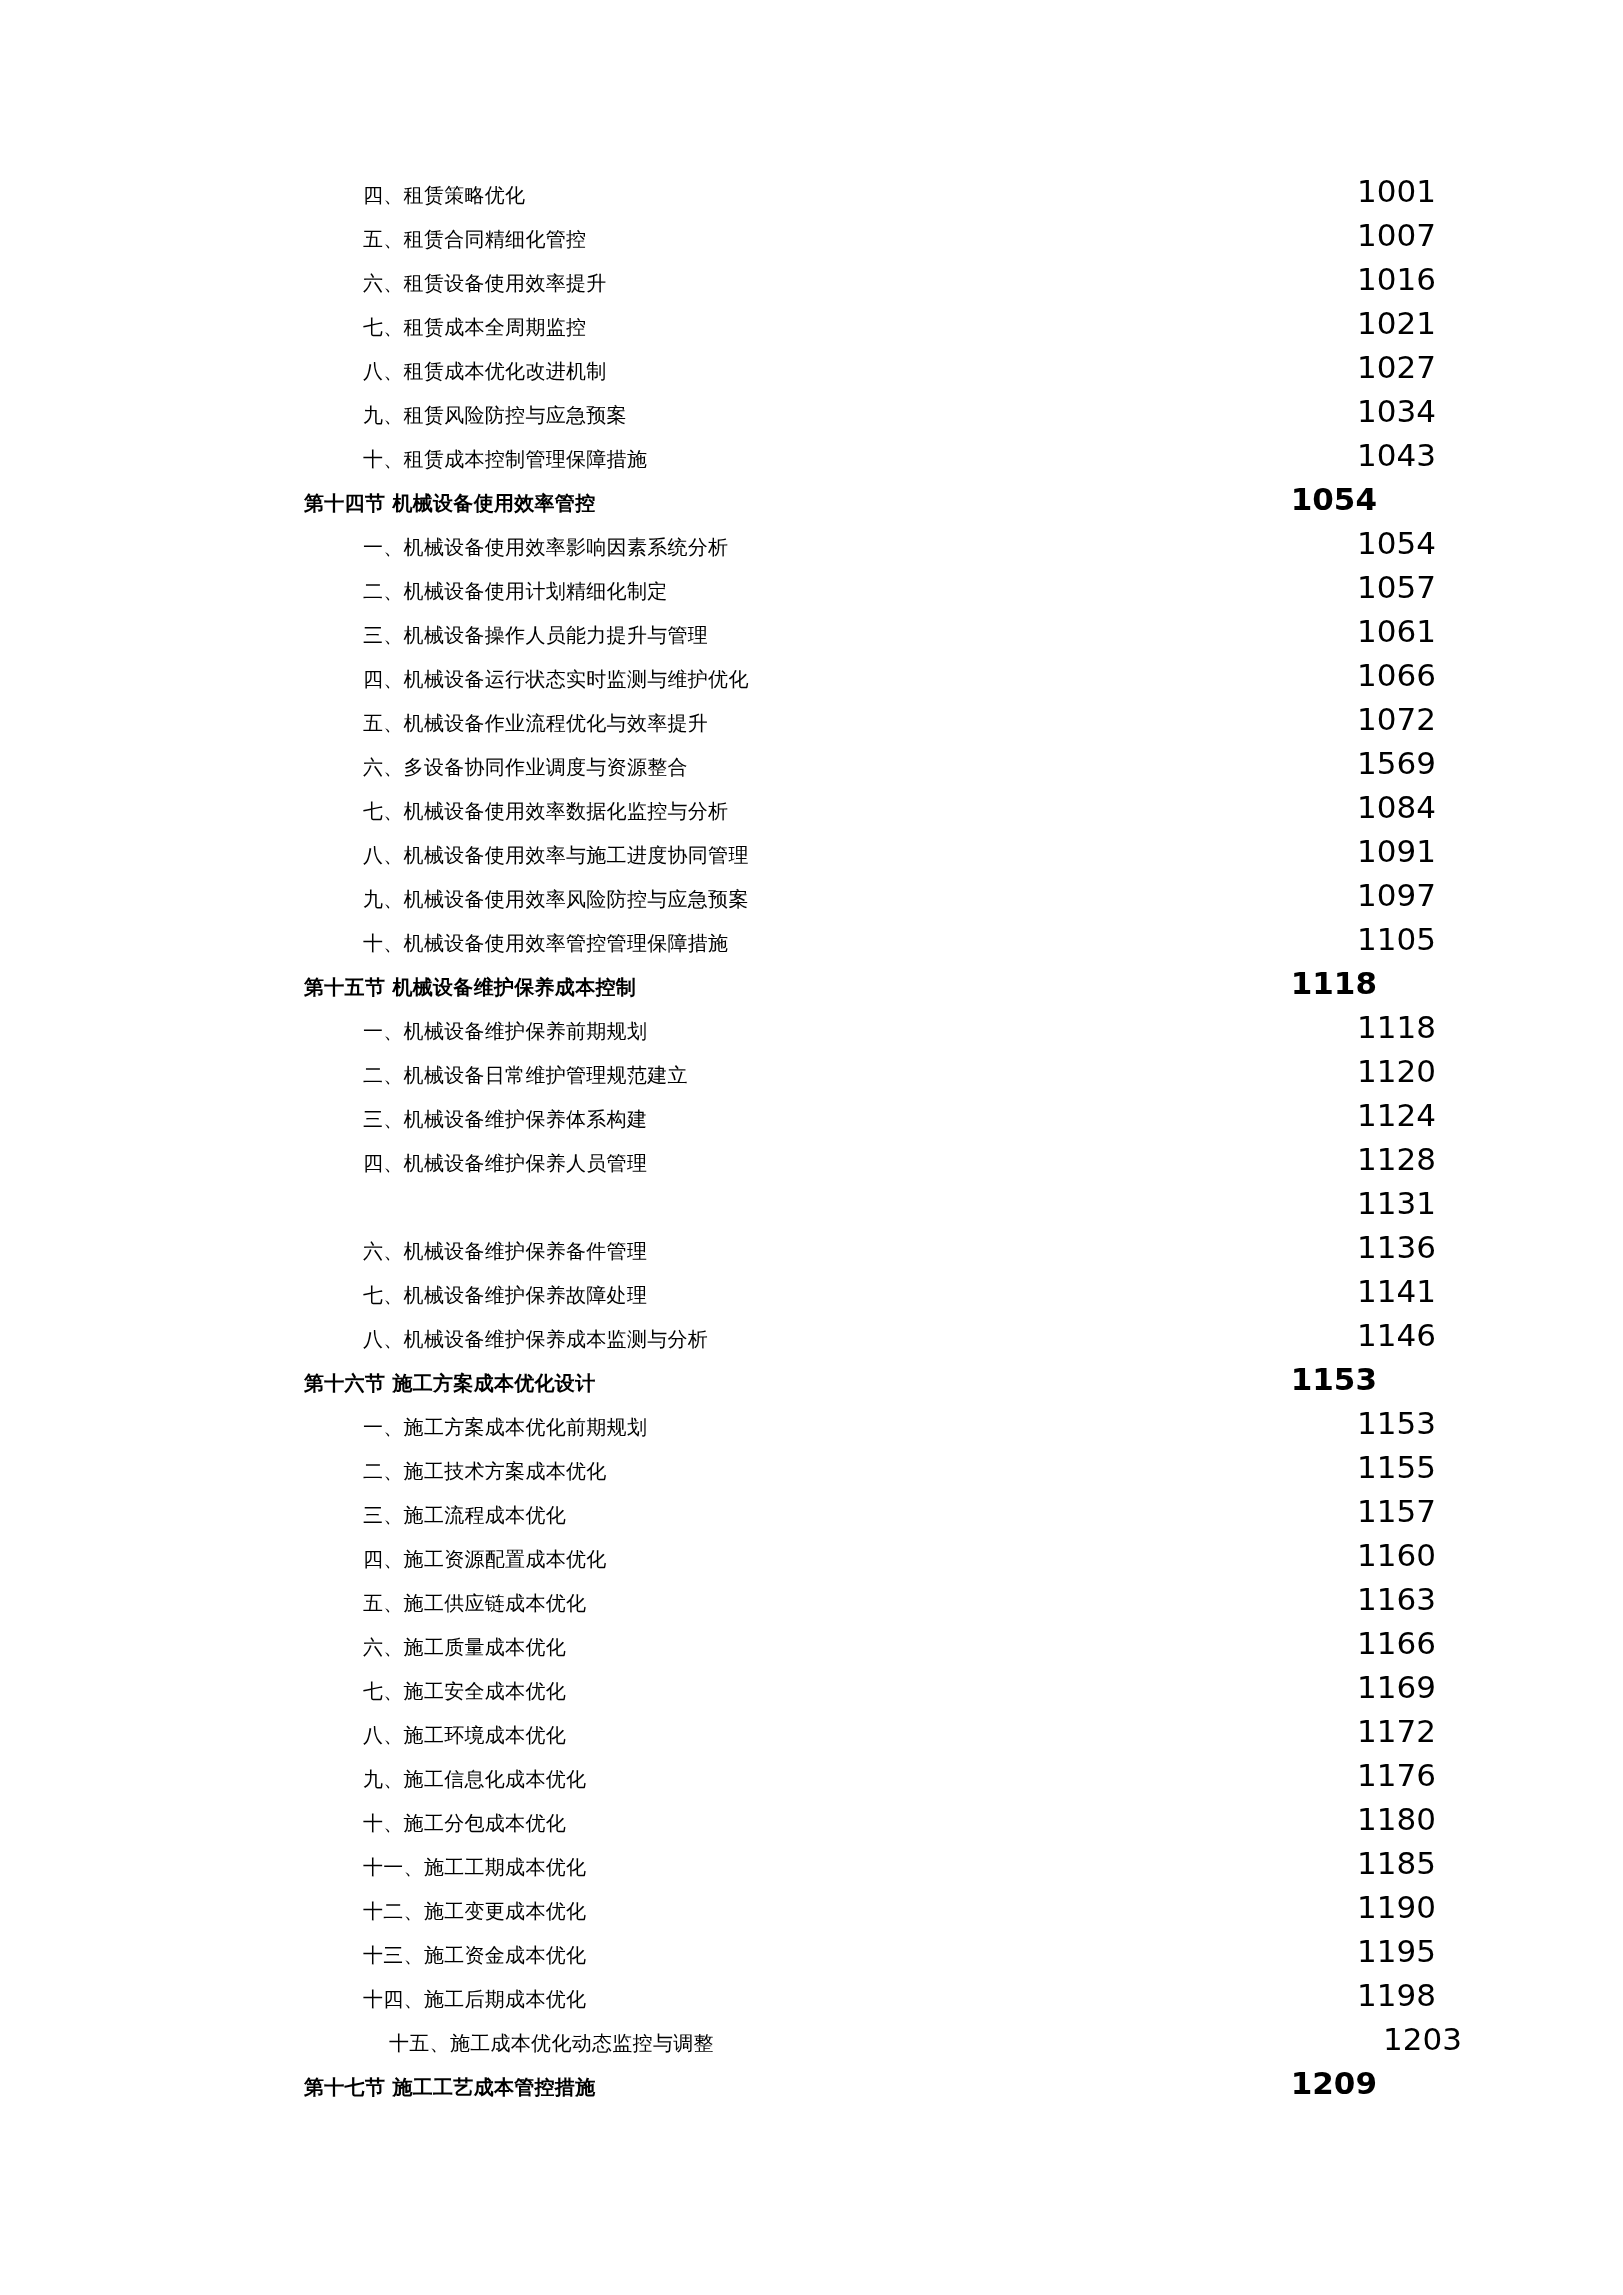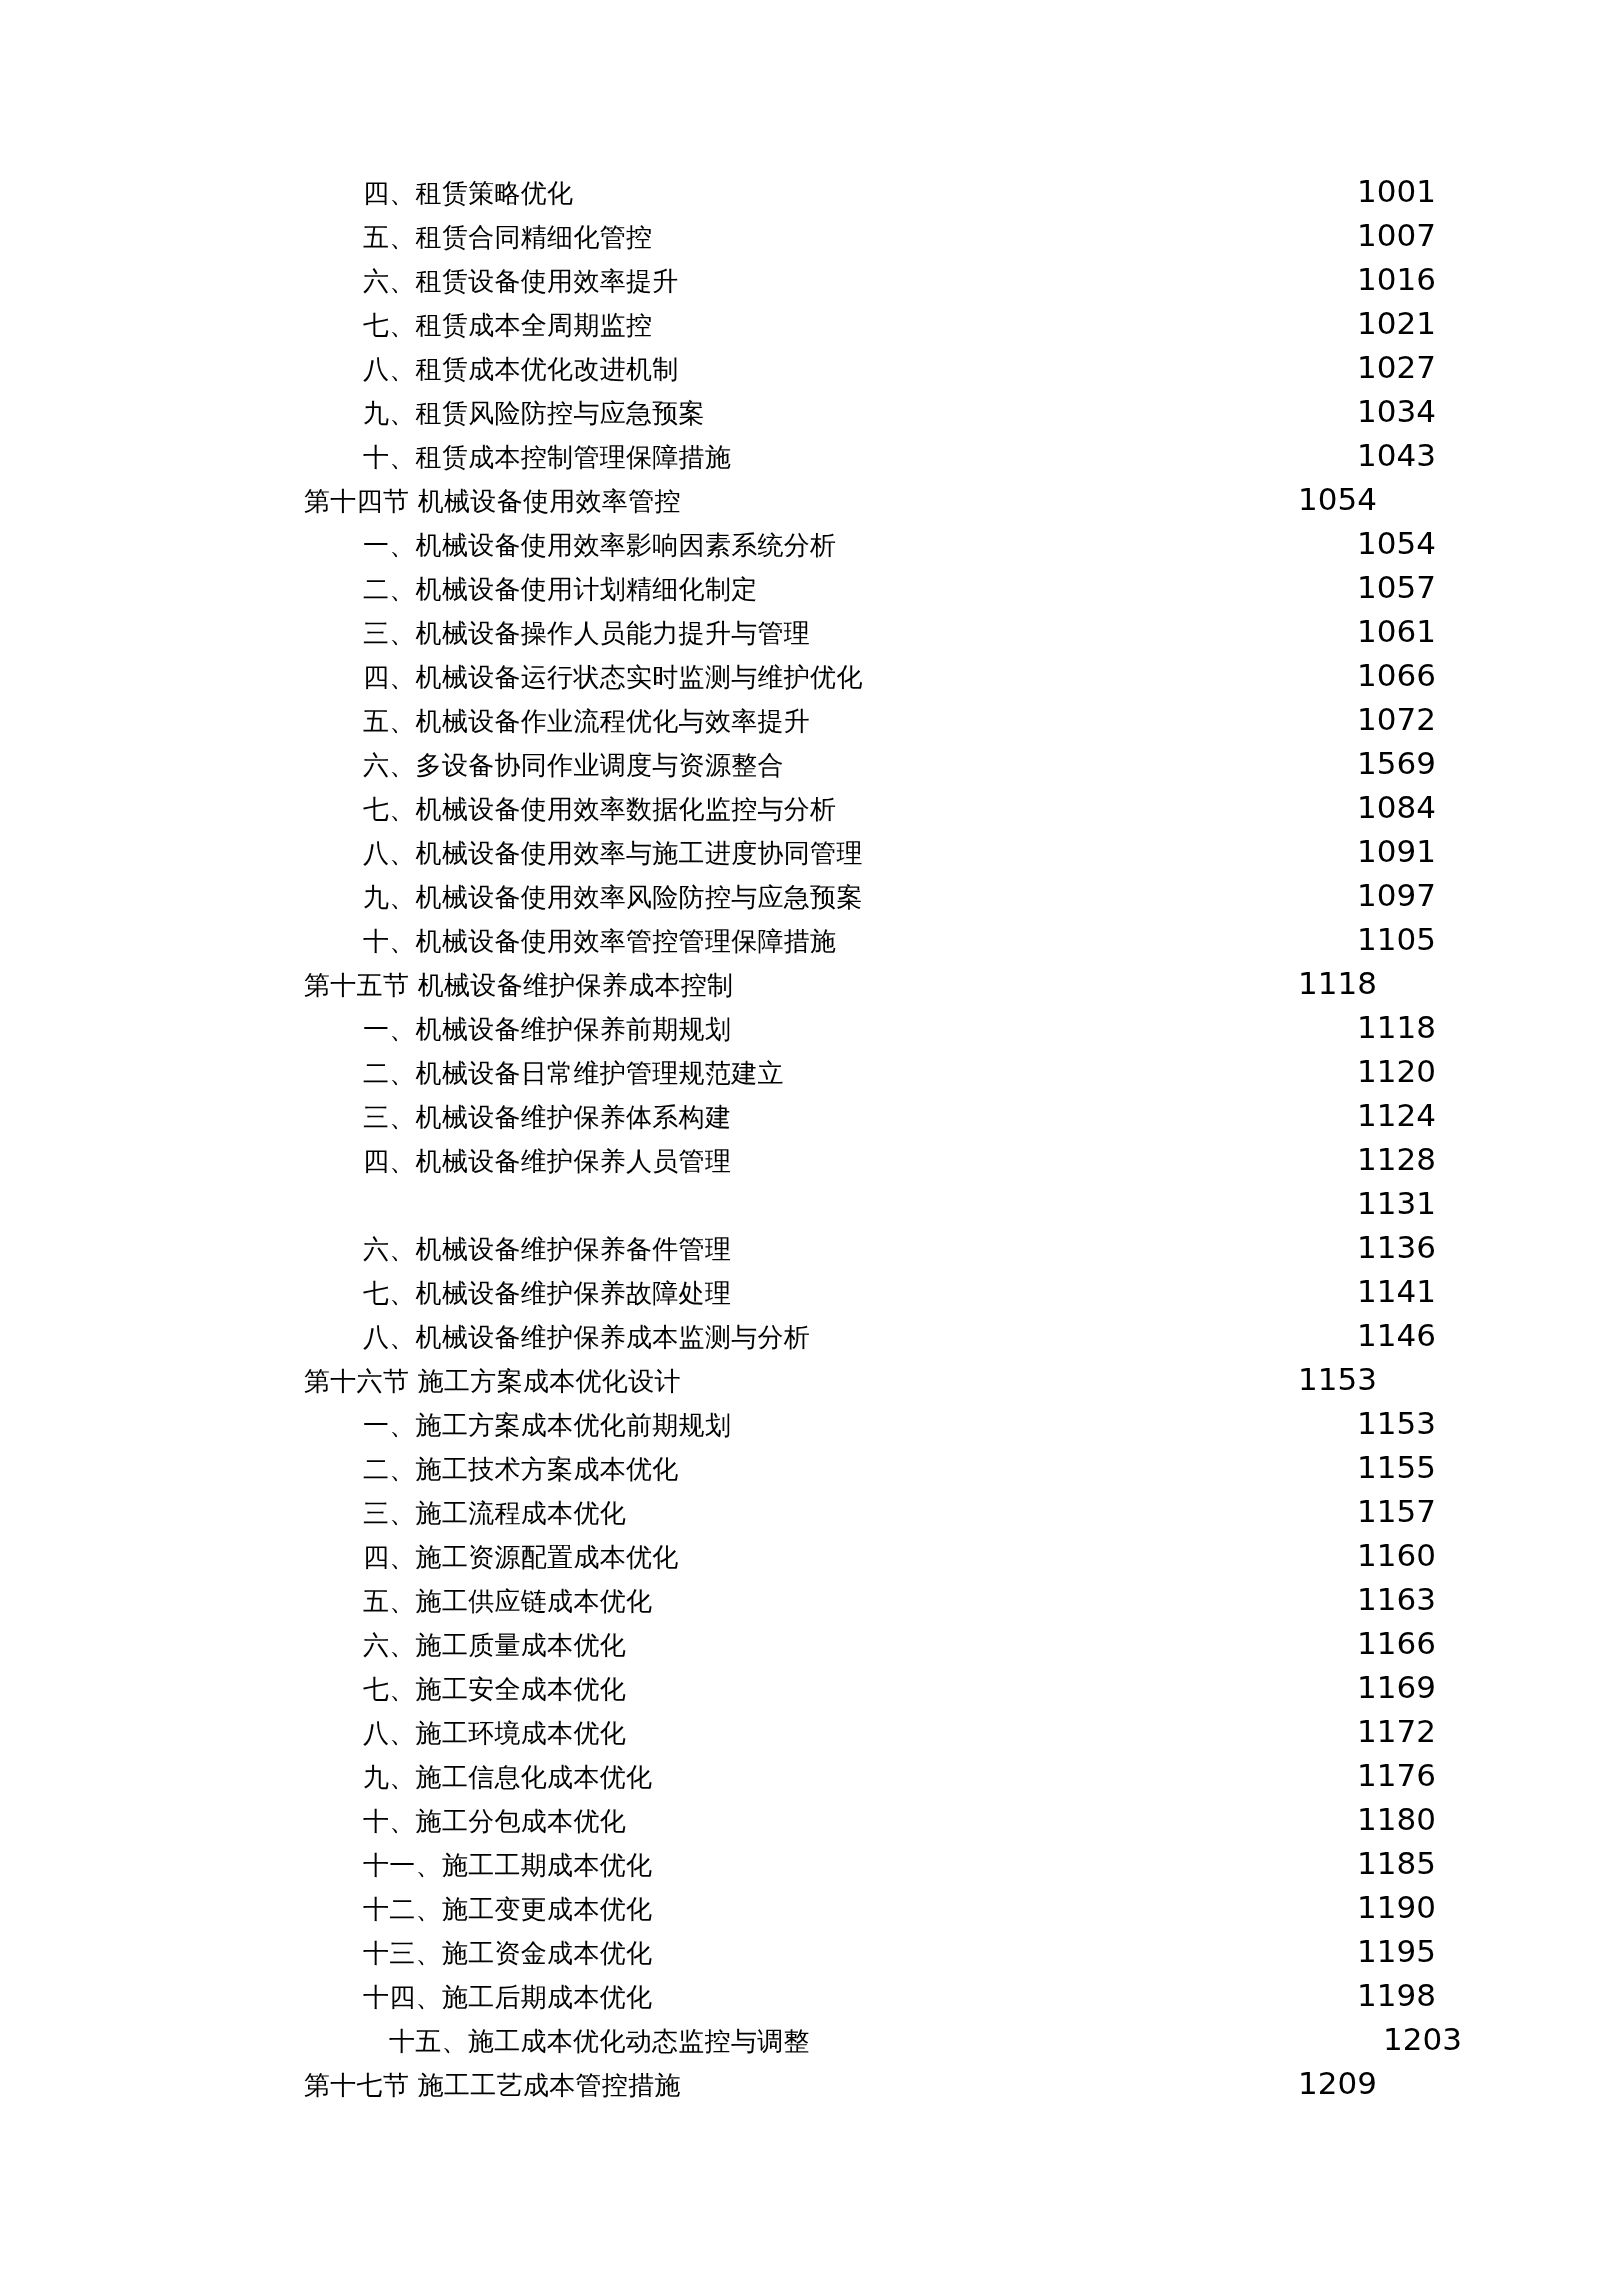--- a/index.html
+++ b/index.html
@@ -33,21 +33,21 @@
     display: flex;
     align-items: baseline;
     width: 100%;
     height: 44px;
     line-height: 44px;
     white-space: nowrap;
     overflow: hidden;
   }
 
   .toc-title {
-    font-size: 26px;
+    font-size: 20px;
     letter-spacing: 0.3px;
     flex: 0 0 auto;
     font-family: "DejaVu Serif", serif;
   }
 
   .toc-leader {
     flex: 1 1 auto;
     min-width: 6.5px;
     position: relative;
     height: 1em;
@@ -69,21 +69,21 @@
   .toc-page {
     flex: 0 0 auto;
     font-family: "DejaVu Sans", sans-serif;
     font-size: 31px;
     text-align: right;
     min-width: 73px;
     padding-left: 3.9px;
   }
 
   
-  .level-section  { padding-left: 0px;  }
+  .level-section  { padding-left: 0px; font-weight: bold;  }
   .level-item     { padding-left: 59px; }
   .level-item-alt { padding-left: 85px; }
 </style>
 </head>
 <body>
 
 <div id="page">
   <div id="toc-list">
       <div class="toc-entry level-item">
         <span class="toc-title">四、租赁策略优化</span>

